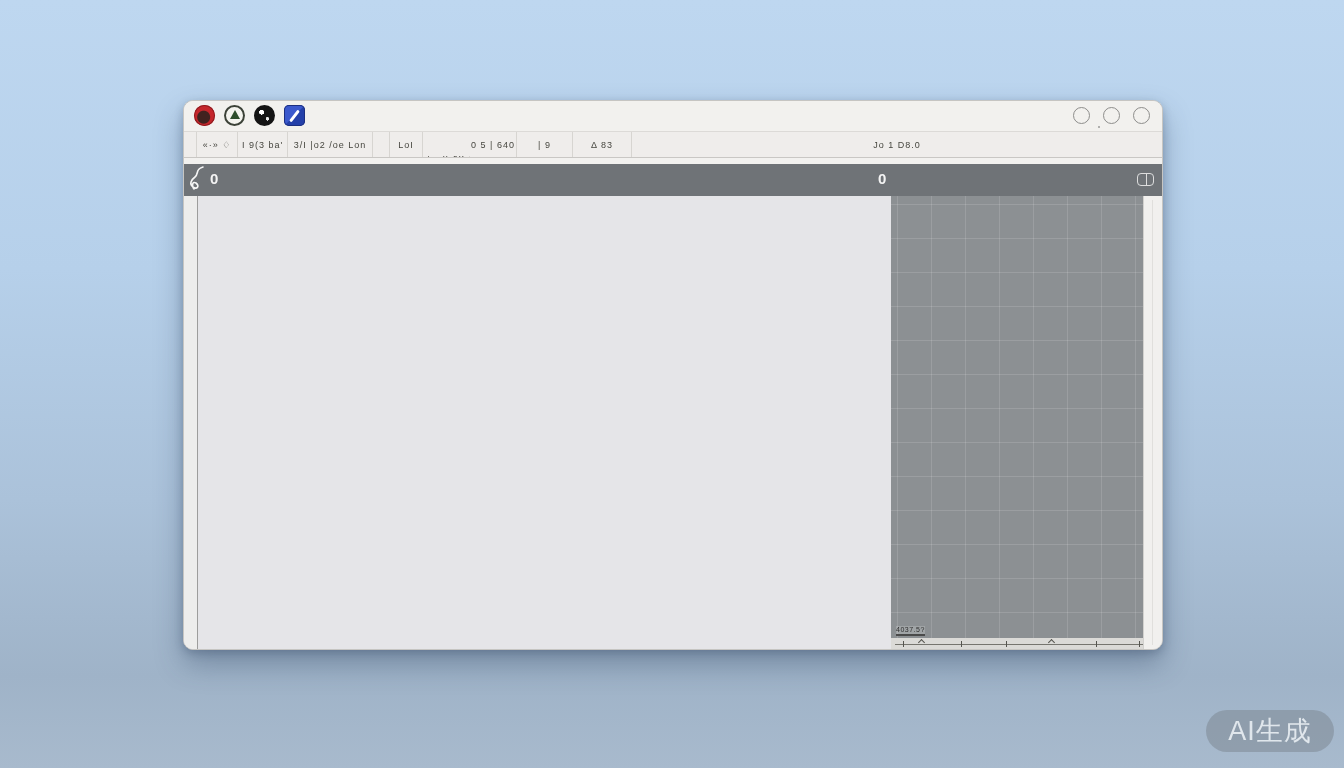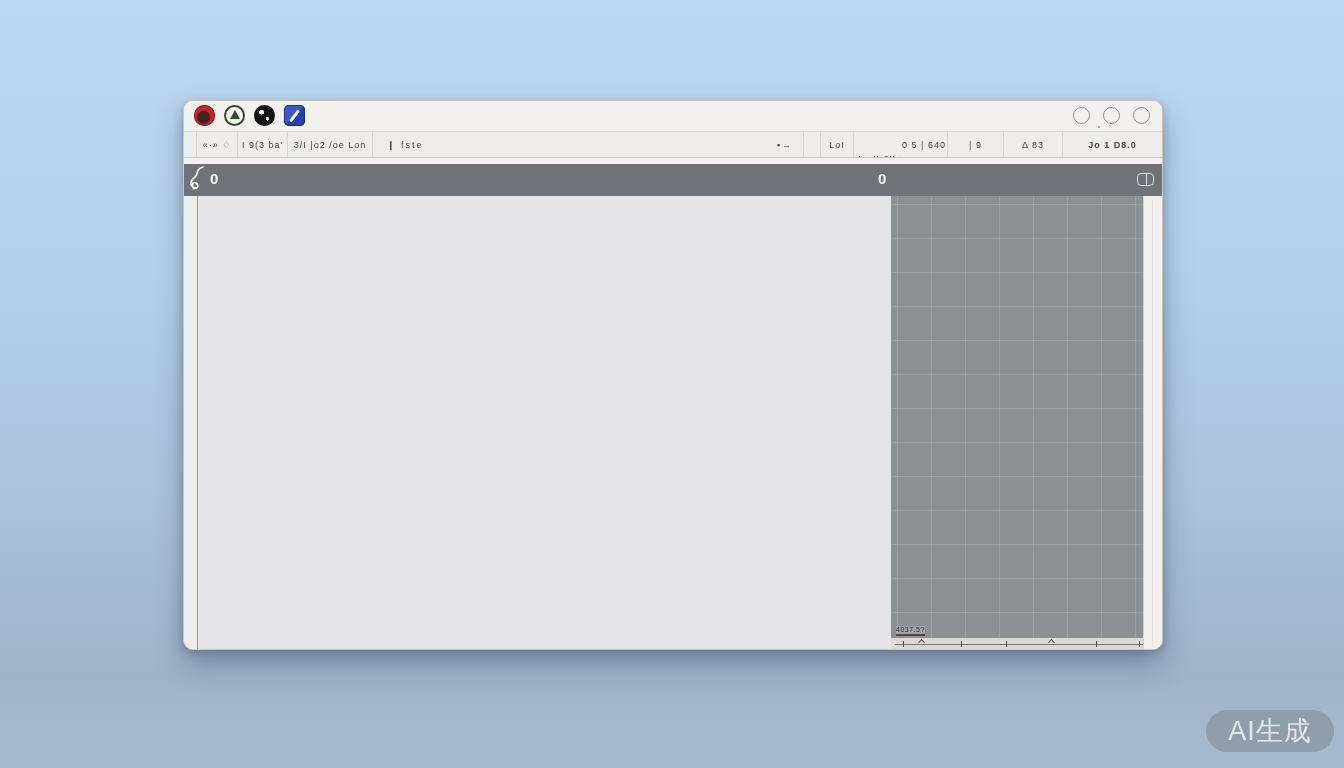--- a/index.html
+++ b/index.html
@@ -34,21 +34,21 @@
   .toolbar {
     display:flex; height:27px; align-items:stretch;
     background:#efedeb; border-top:1px solid #dcdad7; border-bottom:1px solid #c9c7c4;
     font-size:9px; color:#46463f; padding-left:12px;
   }
   .tcell { display:flex; align-items:center; justify-content:center; border-right:1px solid #d7d5d1; white-space:nowrap; letter-spacing:1px; overflow:hidden; }
   .tcell.first { border-left:1px solid #d7d5d1; }
   .c1{width:42px;} .c2{width:50px;} .c3{width:85px;}
   .c4{width:431px; justify-content:space-between; padding:0 10px 0 14px; letter-spacing:2px;}
   .cgap{width:17px; background:#efedeb;}
-  .c5{width:33px;} .c6{width:47px;margin-top:24px;} .c7{width:47px;} .c8{width:56px;} .c9{width:59px;} .c10{flex:1; border-right:none;font-weight:bold;}
+  .c5{width:33px;} .c6{width:47px;margin-top:24px;} .c7{width:47px;} .c8{width:56px;} .c9{width:59px;} .c10{flex:1; border-right:none;}
   
   .headerbar {
     position:relative; height:32px; margin-top:6px; background:#6f7377;
     display:flex; align-items:center; color:#f4f4f4;
   }
   .scribble { position:absolute; left:2px; top:2px; }
   .hzero1 { position:absolute; left:26px; top:6px; font-size:15px; font-weight:bold; }
   .hzero2 { position:absolute; left:694px; top:6px; font-size:15px; font-weight:bold; }
   .panes-icon { position:absolute; right:8px; top:9px; width:17px; height:13px; border:1.5px solid #e9e9e9; border-radius:4px; opacity:.9; }
   .panes-icon::after { content:""; position:absolute; left:50%; top:0; bottom:0; width:1.5px; background:#e9e9e9; }
@@ -100,24 +100,20 @@
         <div class="circle"></div>
         <div class="circle"></div>
       </div>
       <div class="ctrl-dot"></div>
     </div>
 
     <div class="toolbar">
       <div class="tcell first c1">«·» ♢</div>
       <div class="tcell c2">I 9(3 ba'</div>
       <div class="tcell c3">3/I |o2 /oe Lon</div>
-      <div class="tcell c4">
-        <span>❙ fste</span>
-        <span>▪→</span>
-      </div>
       <div class="tcell cgap"></div>
       <div class="tcell c5">LoI</div>
       <div class="tcell c6">|·· V 89</div>
       <div class="tcell c7">0 5 | 640</div>
       <div class="tcell c8">| 9</div>
       <div class="tcell c9">Δ 83</div>
       <div class="tcell c10">Jo 1 D8.0</div>
     </div>
 
     <div class="headerbar">

